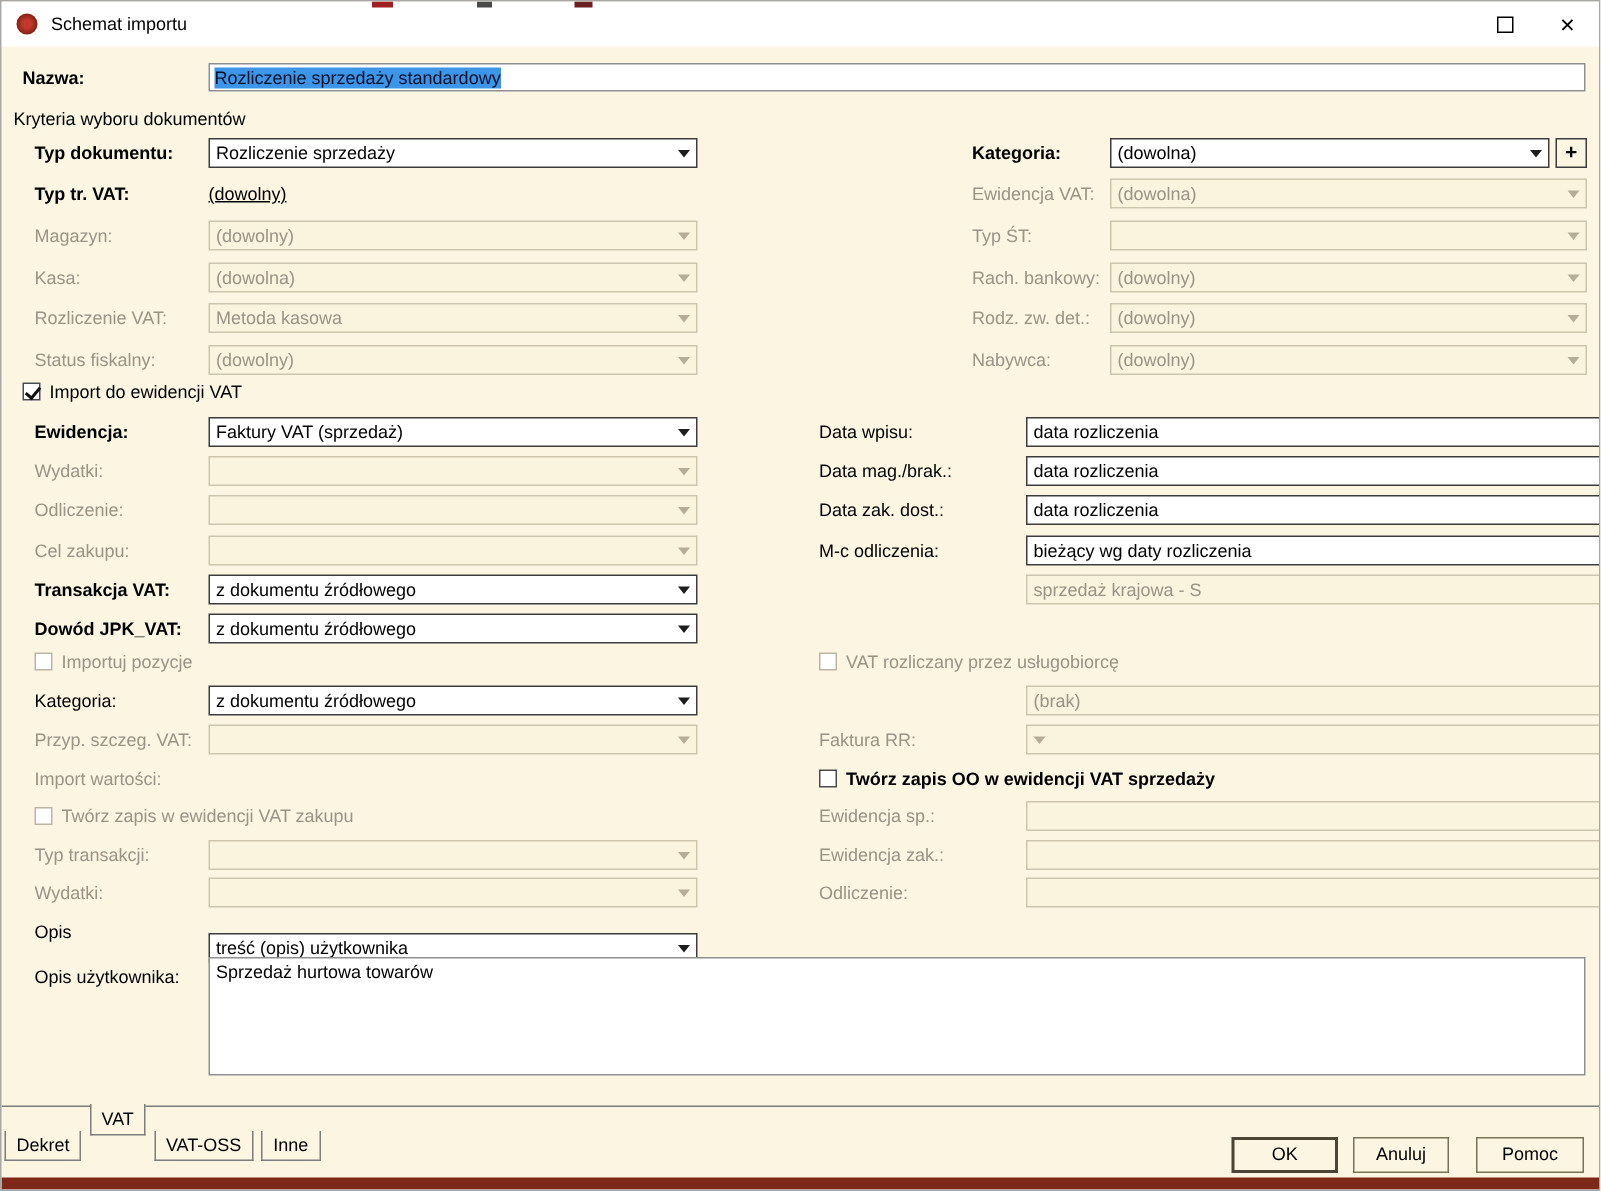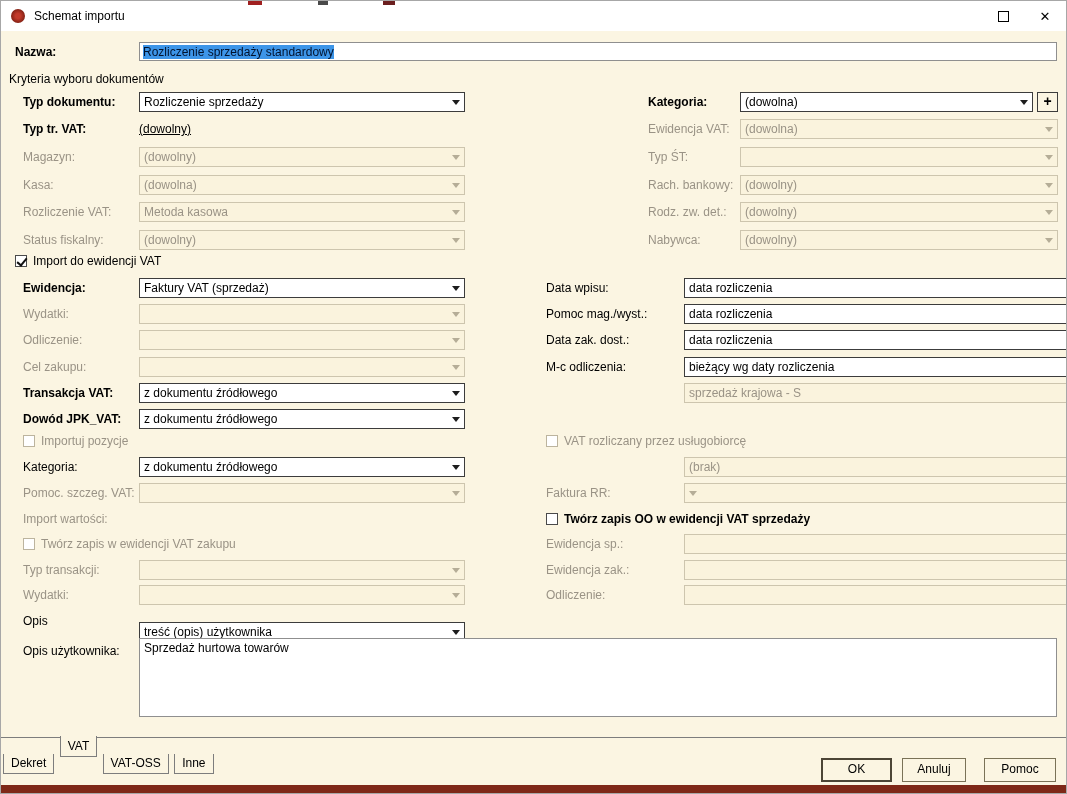--- a/index.html
+++ b/index.html
@@ -218,21 +218,21 @@
     <span class="cbx"></span>
     <span class="ctext">Importuj pozycje</span>
   </div>
 
   <span class="lab" style="top:456px;left:22px;">Kategoria:</span>
   <div class="combo pfl" style="top:456px;">
     <span class="t">z dokumentu źródłowego</span>
       <span class="a"></span>
   </div>
 
-  <span class="lab dis-t" style="top:482px;left:22px;">Pomoc. szczeg. VAT:</span>
+  <span class="lab dis-t" style="top:482px;left:22px;">Przyp. szczeg. VAT:</span>
   <div class="combo dis pfl" style="top:482px;">
     <span class="t"></span>
       <span class="a"></span>
   </div>
 
   <span class="lab dis-t" style="top:508px;left:22px;">Import wartości:</span>
 
   <div class="check dis" style="top:533px;left:22px;">
     <span class="cbx"></span>
     <span class="ctext">Twórz zapis w ewidencji VAT zakupu</span>
@@ -258,21 +258,21 @@
 
   <span class="lab" style="top:640px;left:22px;">Opis użytkownika:</span>
   <div class="memo">Sprzedaż hurtowa towarów</div>
 
   <span class="lab" style="top:277px;left:545px;">Data wpisu:</span>
   <div class="combo pfr2" style="top:277px;">
     <span class="t">data rozliczenia</span>
       <span class="a"></span>
   </div>
 
-  <span class="lab" style="top:303px;left:545px;">Pomoc mag./wyst.:</span>
+  <span class="lab" style="top:303px;left:545px;">Data mag./brak.:</span>
   <div class="combo pfr2" style="top:303px;">
     <span class="t">data rozliczenia</span>
       <span class="a"></span>
   </div>
 
   <span class="lab" style="top:329px;left:545px;">Data zak. dost.:</span>
   <div class="combo pfr2" style="top:329px;">
     <span class="t">data rozliczenia</span>
       <span class="a"></span>
   </div>

